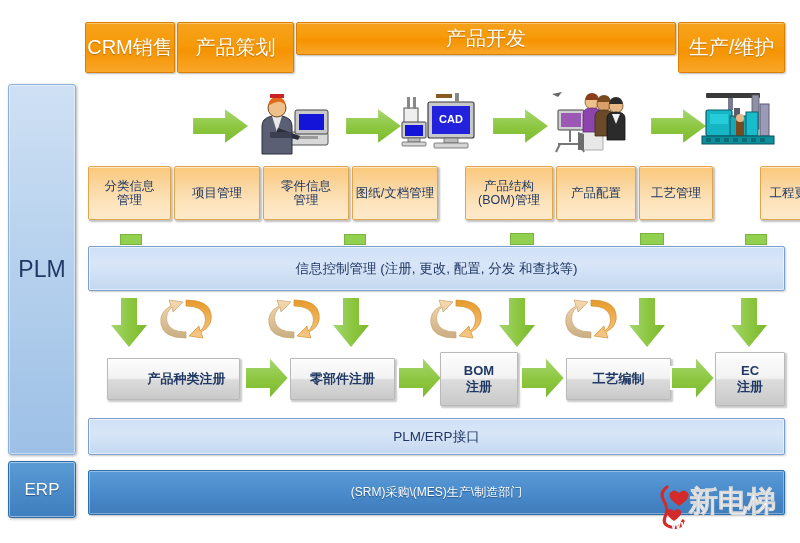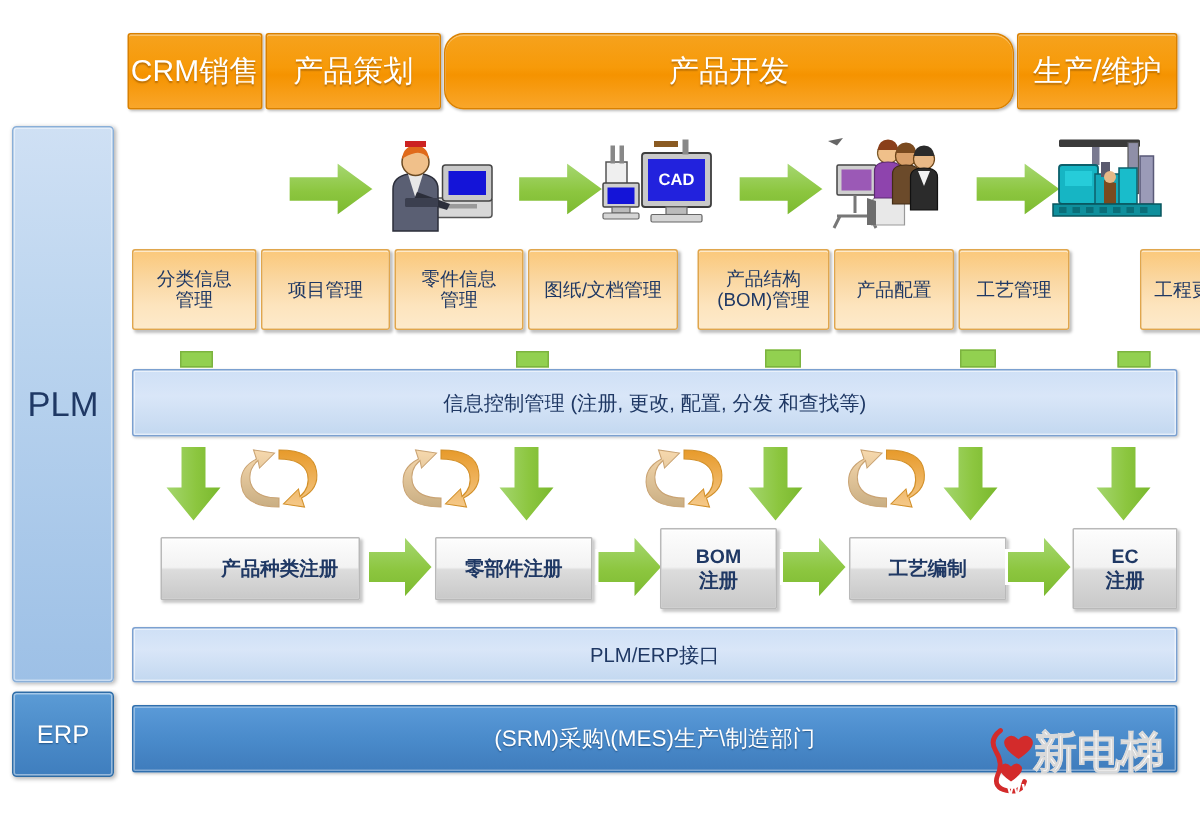--- a/index.html
+++ b/index.html
@@ -63,21 +63,21 @@
     border:1px solid #7ba0d0;
     border-radius:2px;
     color:#1f3864;font-size:13.5px;
     display:flex;align-items:center;justify-content:center;
     box-shadow:1px 1px 2px rgba(0,0,0,.20), inset 0 0 0 1px rgba(255,255,255,.55);
   }
   .bluebar-dark{
     background:linear-gradient(to bottom,#5a9ad8 0%,#4a8bcb 50%,#3f7cbc 100%);
     border:1px solid #2f6fae;
     border-radius:2px;
-    color:#ffffff;font-size:15px;
+    color:#ffffff;font-size:12px;
     display:flex;align-items:center;justify-content:center;
     text-shadow:0 1px 1px rgba(0,40,80,.55);
     box-shadow:1px 1px 2px rgba(0,0,0,.25), inset 0 0 0 1px rgba(255,255,255,.35);
   }
 
   
   .regbox{
     background:linear-gradient(to bottom,#fdfdfd 0%,#f2f2f2 48%,#dcdcdc 52%,#c9c9c9 100%);
     border:1px solid #b9b9b9;
     border-radius:1px;
@@ -99,21 +99,21 @@
 <body>
 
 <div id="stage">
 
   <div class="abs phase" style="left:85px;top:22px;width:90px;height:51px;">
     <span>CRM销售</span>
   </div>
   <div class="abs phase" style="left:177px;top:22px;width:117px;height:51px;">
     <span>产品策划</span>
   </div>
-  <div class="abs phase" style="left:296px;top:22px;width:380px;height:51px;border-radius:13px;">
+  <div class="abs phase" style="left:296px;top:22px;width:380px;height:33px;">
     <span>产品开发</span>
   </div>
   <div class="abs phase" style="left:678px;top:22px;width:107px;height:51px;">
     <span>生产/维护</span>
   </div>
 
   <div class="abs leftpanel plm-panel" style="left:8px;top:84px;width:68px;height:371px;">
     <span>PLM</span>
   </div>
   <div class="abs leftpanel erp-panel" style="left:8px;top:461px;width:68px;height:57px;">
@@ -258,21 +258,21 @@
 
   <div class="abs module" style="left:88px;top:166px;width:83px;height:54px;">
     <span>分类信息<br>管理</span>
   </div>
   <div class="abs module" style="left:174px;top:166px;width:86px;height:54px;">
     <span>项目管理</span>
   </div>
   <div class="abs module" style="left:263px;top:166px;width:86px;height:54px;">
     <span>零件信息<br>管理</span>
   </div>
-  <div class="abs module" style="left:352px;top:166px;width:100px;height:54px;">
+  <div class="abs module" style="left:352px;top:166px;width:86px;height:54px;">
     <span>图纸/文档管理</span>
   </div>
   <div class="abs module" style="left:465px;top:166px;width:88px;height:54px;">
     <span>产品结构<br>(BOM)管理</span>
   </div>
   <div class="abs module" style="left:556px;top:166px;width:80px;height:54px;">
     <span>产品配置</span>
   </div>
   <div class="abs module" style="left:639px;top:166px;width:74px;height:54px;">
     <span>工艺管理</span>

